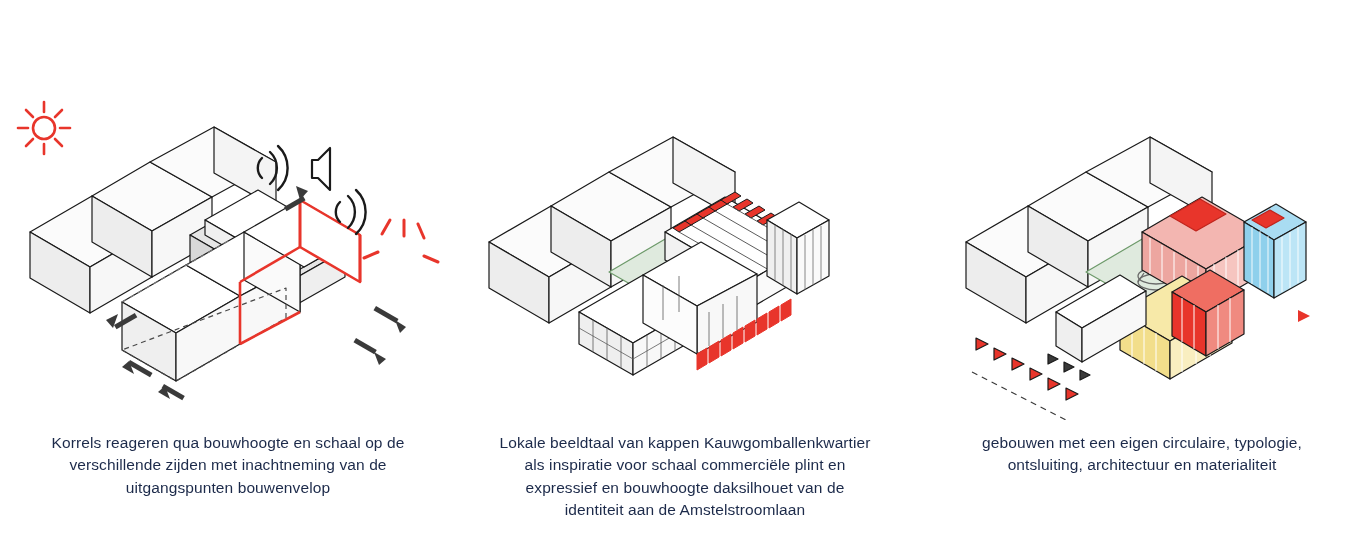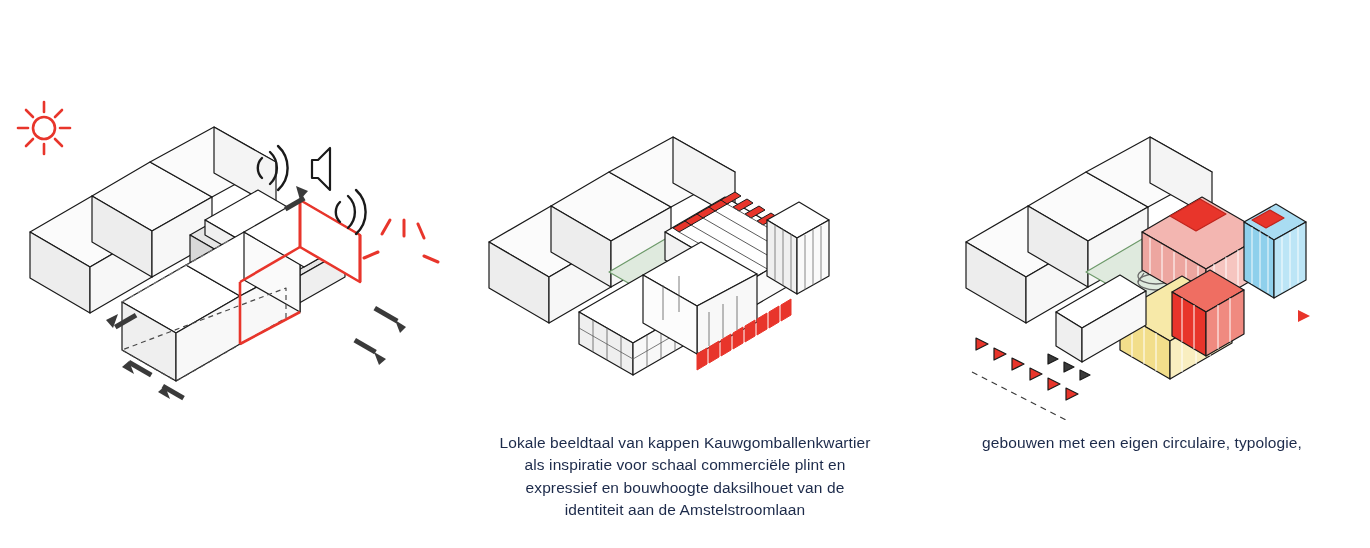--- a/index.html
+++ b/index.html
@@ -174,20 +174,25 @@
             <rect x="164" y="364" width="24" height="5" transform="rotate(30 164 364)"></rect>
             <polygon points="162,370 174,377 169,364" transform="translate(-4,2)"></polygon>
           </g>
           <g>
             <rect x="114" y="305" width="24" height="5" transform="rotate(-30 114 305)"></rect>
             <polygon points="112,300 124,294 119,308" transform="translate(-6,0)"></polygon>
           </g>
         </g>
       </svg>
     </div>
+    <div class="caption">
+      <span class="caption-line">Korrels reageren qua bouwhoogte en schaal op de</span>
+      <span class="caption-line">verschillende zijden met inachtneming van de</span>
+      <span class="caption-line">uitgangspunten bouwenvelop</span>
+    </div>
   </div>
 
   <div class="panel panel-2">
     <div class="figure">
       <svg width="456" height="400" viewBox="0 0 456 400">
         <g stroke="#1a1a1a" stroke-width="1.2" stroke-linejoin="round" fill="#ffffff">
 
           <g>
             <polygon points="32,222 94,186 154,221 92,257" fill="#fbfbfb"></polygon>
             <polygon points="32,222 32,268 92,303 92,257" fill="#ededed"></polygon>
@@ -414,16 +419,17 @@
             <polygon points="166,350 176,355 166,360" fill="#3a3a3a"></polygon>
           </g>
           <g stroke="#3a3a3a" stroke-width="1.2" stroke-dasharray="6,5" fill="none">
             <line x1="58" y1="352" x2="152" y2="400"></line>
           </g>
         </g>
       </svg>
     </div>
     <div class="caption">
       <span class="caption-line">gebouwen met een eigen circulaire, typologie,</span>
+      <span class="caption-line">ontsluiting, architectuur en materialiteit</span>
     </div>
   </div>
 
 </div>
 
 </body></html>

